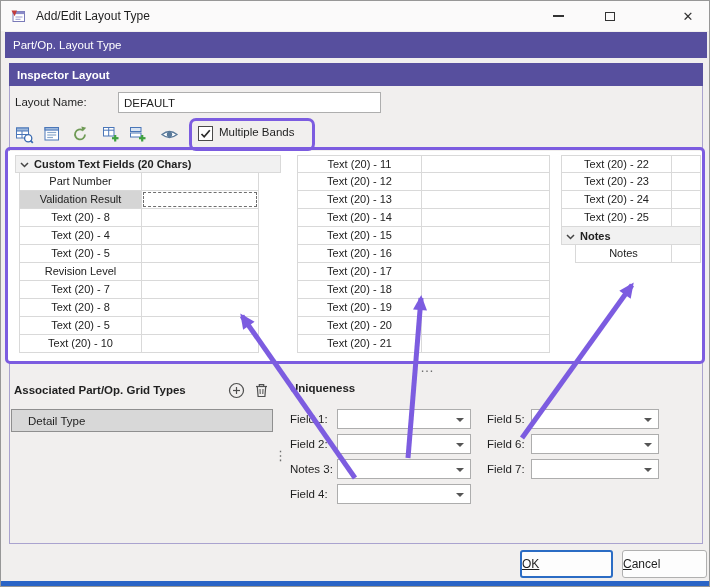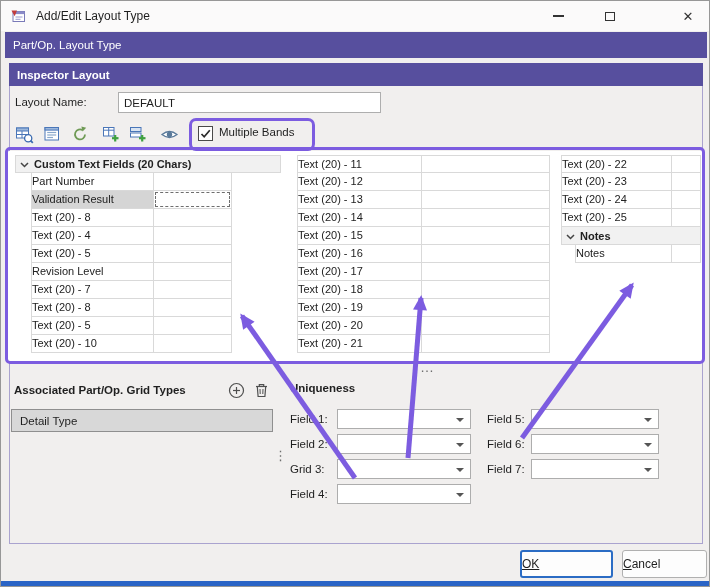--- a/index.html
+++ b/index.html
@@ -41,41 +41,41 @@
 
   
   .band-area{position:absolute;left:6px;top:150px;width:696px;height:211px;background:#fff}
   .band{position:absolute;top:4px}
   .band1{left:8px;width:266px}
   .band2{left:290px;width:253px}
   .band3{left:554px;width:140px}
   .group-row{display:flex;align-items:center;gap:5px;height:18px;background:#f1f1f1;border:1px solid #d9d9d9;font-size:11px;font-weight:bold;color:#222;padding-left:4px;cursor:pointer}
   .grid-row{display:flex;height:18px;border:1px solid #d9d9d9;background:#fff;cursor:pointer}
   .band > *:not(:first-child){border-top:none}
-  .cell{font-size:11px;line-height:16px;text-align:left;color:#222;white-space:nowrap;overflow:hidden}
+  .cell{font-size:11px;line-height:16px;text-align:center;color:#222;white-space:nowrap;overflow:hidden}
   .label-cell{border-right:1px solid #d9d9d9}
   .value-cell{flex:1}
   .label-cell.sel{background:#d5d5d5}
   .value-cell.editing{outline:1px dashed #6e6e6e;outline-offset:-2px}
-  .band1 .grid-row{width:201px;margin-left:16px}
+  .band1 .grid-row{width:240px;margin-left:4px}
   .band1 .label-cell{width:122px}
   .band2 .grid-row{width:253px}
   .band2 .label-cell{width:124px}
   .band3 .grid-row{width:140px}
   .band3 .label-cell{width:110px}
   .band3 .grid-row.indent{width:126px;margin-left:14px}
   .band3 .grid-row.indent .label-cell{width:96px}
 
   
   .assoc-title{position:absolute;left:13px;top:383px;font-size:11.5px;font-weight:bold;color:#1f1f1f}
   .assoc-icon{position:absolute;top:381px;width:18px;height:18px;display:inline-flex;cursor:pointer}
   .assoc-icon.add{left:227px}
   .assoc-icon.del{left:252px}
   .assoc-list{position:absolute;left:10px;top:408px;width:262px}
-  .assoc-item{height:23px;background:#d8d8d8;border:1px solid #8f8f8f;font-size:11.5px;color:#1f1f1f;display:flex;align-items:center;padding-left:8px;cursor:pointer}
+  .assoc-item{height:23px;background:#d8d8d8;border:1px solid #8f8f8f;font-size:11.5px;color:#1f1f1f;display:flex;align-items:center;padding-left:16px;cursor:pointer}
 
   
   .uniq-title{position:absolute;left:289px;top:381px;font-size:11.5px;font-weight:bold;color:#1f1f1f}
   .uniq-col{position:absolute;display:flex;flex-direction:column;gap:5px}
   .uniq-col.col1{left:289px;top:408px}
   .uniq-col.col2{left:486px;top:408px}
   .field-row{display:flex;align-items:center;height:20px}
   .field-label{font-size:11.5px;color:#1f1f1f;width:47px}
   .col2 .field-label{width:44px}
   .combo{height:20px;background:#fff;border:1px solid #adadad;position:relative;display:flex;align-items:center;cursor:pointer}
@@ -357,21 +357,21 @@
         </div>
       </div>
       <div class="field-row">
         <span class="field-label">Field 2:</span>
         <div class="combo">
           <span class="combo-value"></span>
           <span class="combo-arrow"></span>
         </div>
       </div>
       <div class="field-row">
-        <span class="field-label">Grid 3:</span>
+        <span class="field-label">Notes 3:</span>
         <div class="combo">
           <span class="combo-value"></span>
           <span class="combo-arrow"></span>
         </div>
       </div>
       <div class="field-row">
         <span class="field-label">Field 4:</span>
         <div class="combo">
           <span class="combo-value"></span>
           <span class="combo-arrow"></span>

